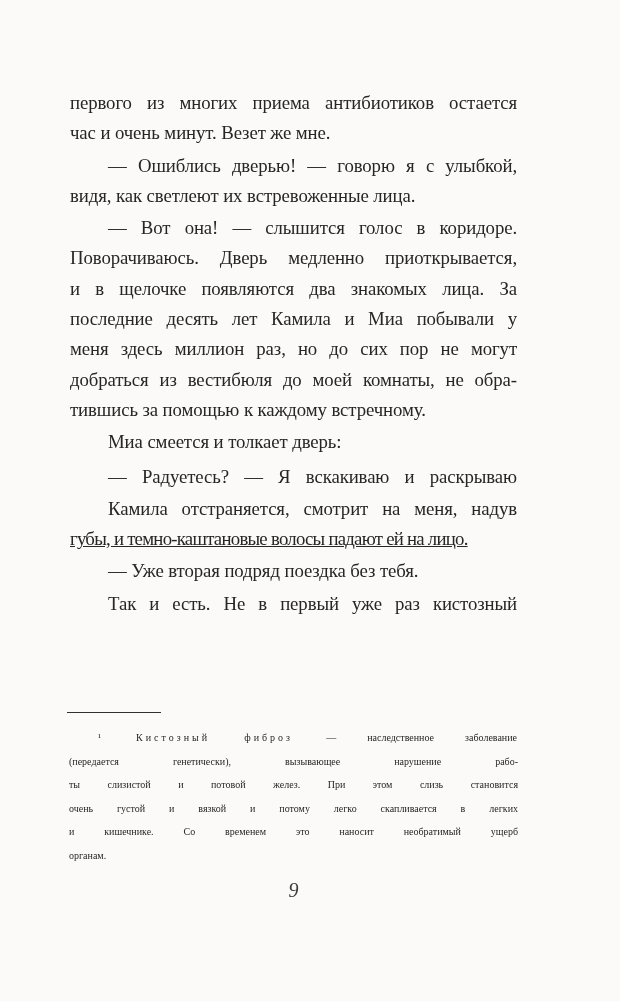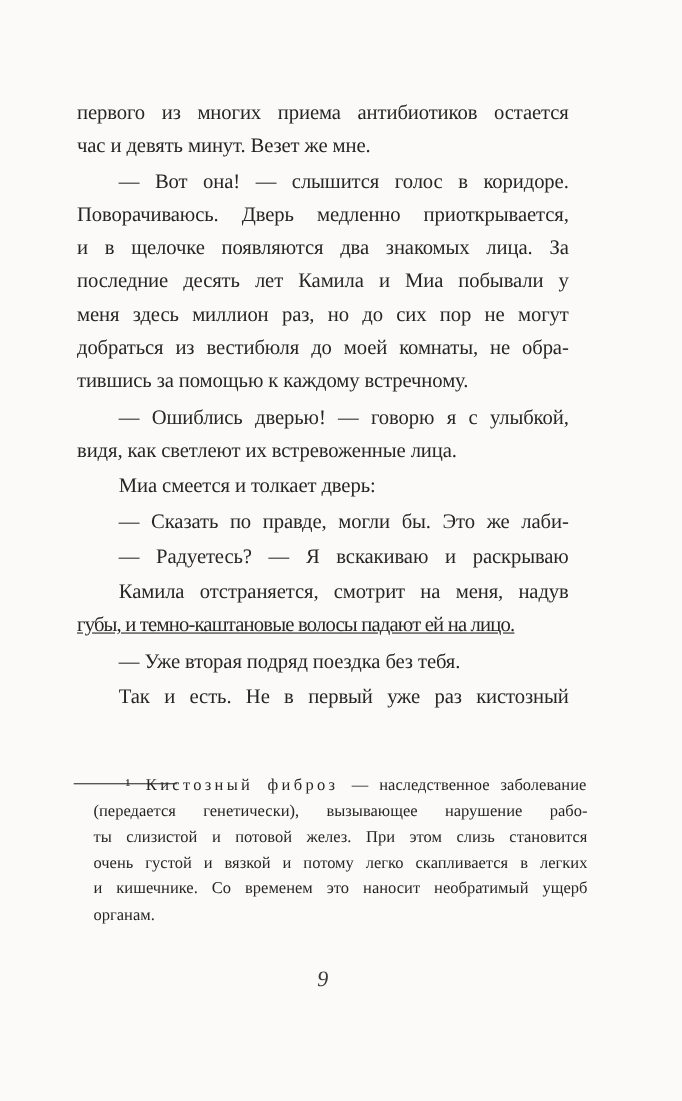--- a/index.html
+++ b/index.html
@@ -43,26 +43,25 @@
     position: absolute;
     left: 65px;
     top: 710px;
     width: 94px;
     height: 0;
     border-top: 1.6px solid #30302e;
   }
   .footnote {
     position: absolute;
     left: 65px;
-    top: 700px;
+    top: 723px;
     width: 453px;
-    font-size: 15px;
+    font-size: 10px;
     line-height: 21.5px;
     letter-spacing: 0;
-    margin-left: 16px;
   }
   .fn-line.fn-indent { text-indent: 28px; }
   .spaced { letter-spacing: 3px; }
   .fn-marker { letter-spacing: 1px; }
   .page-number {
     position: absolute;
     left: 65px;
     top: 876px;
     width: 453px;
     text-align: center;
@@ -71,40 +70,39 @@
     color: #3a3a38;
   }
 </style>
 </head>
 <body style="background: rgb(251, 250, 248); color: rgb(38, 38, 38);">
 
 <div class="page">
   <div class="body-text">
       <div>
         <div class="line">первого из многих приема антибиотиков остается</div>
-        <div class="line last">час и девять минут. Везет же мне.</div>
+        <div class="line last">час и очень минут. Везет же мне.</div>
+      </div>
+      <div>
+        <div class="line indent">— Ошиблись дверью! — говорю я с улыбкой,</div>
+        <div class="line last">видя, как светлеют их встревоженные лица.</div>
       </div>
       <div>
         <div class="line indent">— Вот она! — слышится голос в коридоре.</div>
         <div class="line">Поворачиваюсь. Дверь медленно приоткрывается,</div>
         <div class="line">и в щелочке появляются два знакомых лица. За</div>
         <div class="line">последние десять лет Камила и Миа побывали у</div>
         <div class="line">меня здесь миллион раз, но до сих пор не могут</div>
         <div class="line">добраться из вестибюля до моей комнаты, не обра-</div>
         <div class="line last">тившись за помощью к каждому встречному.</div>
       </div>
       <div>
-        <div class="line indent">— Ошиблись дверью! — говорю я с улыбкой,</div>
-        <div class="line last">видя, как светлеют их встревоженные лица.</div>
-      </div>
-      <div>
         <div class="line indent last">Миа смеется и толкает дверь:</div>
       </div>
       <div>
-        <div class="line indent">— Сказать по правде, могли бы. Это же лаби-</div>
       </div>
       <div>
         <div class="line indent">— Радуетесь? — Я вскакиваю и раскрываю</div>
       </div>
       <div>
         <div class="line indent">Камила отстраняется, смотрит на меня, надув</div>
         <div class="line last tight">губы, и темно-каштановые волосы падают ей на лицо.</div>
       </div>
       <div>
         <div class="line indent last">— Уже вторая подряд поездка без тебя.</div>

